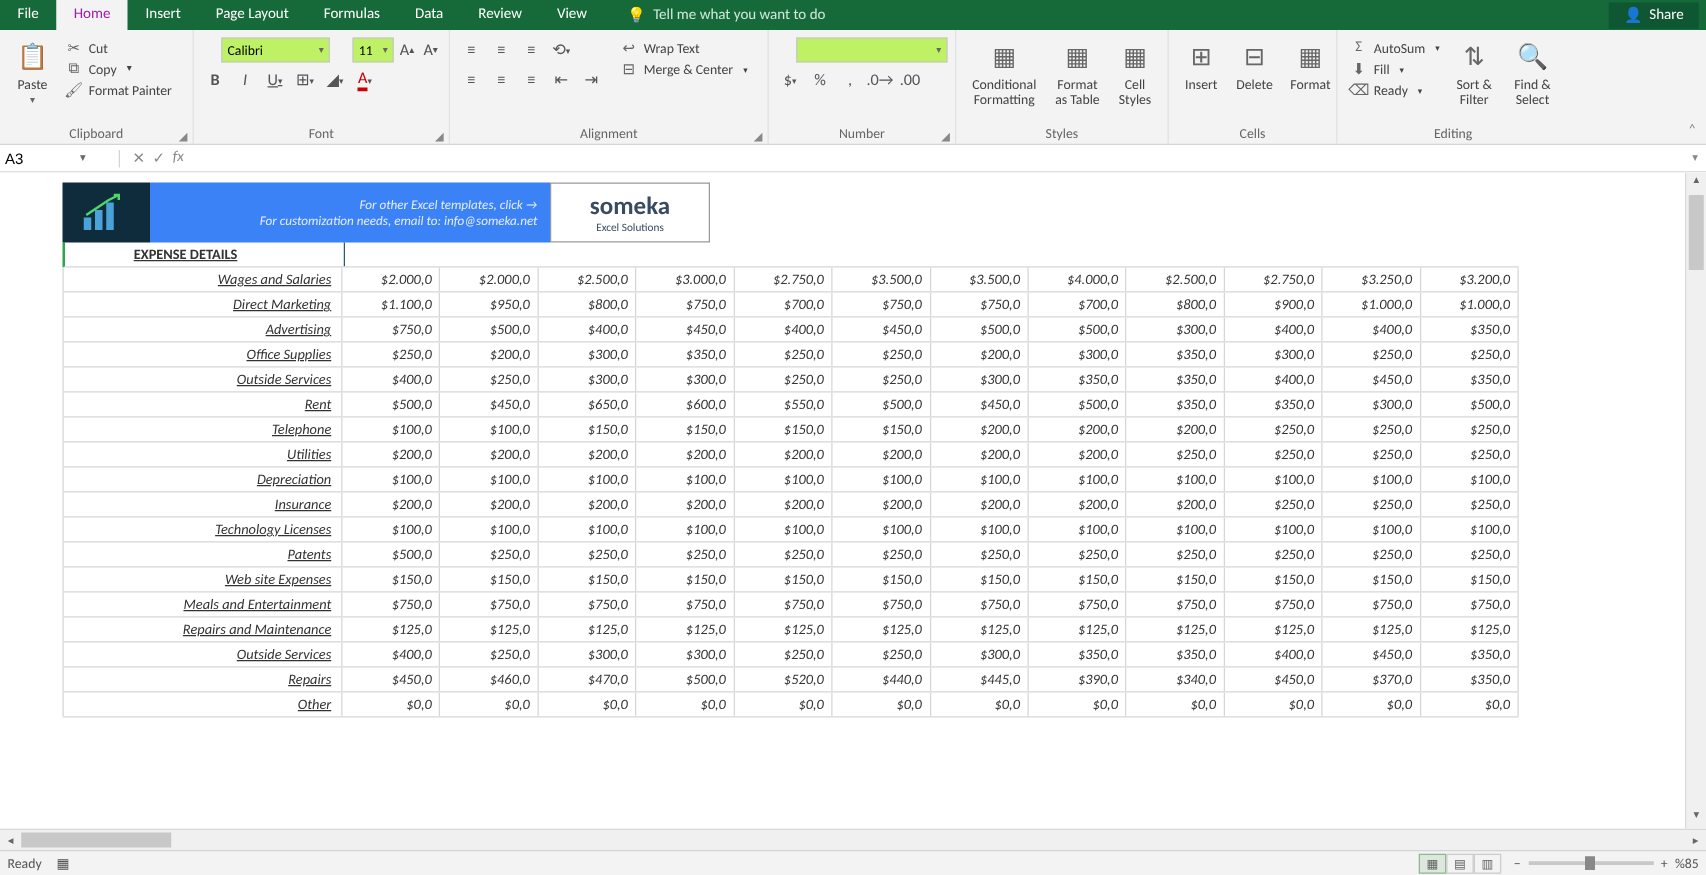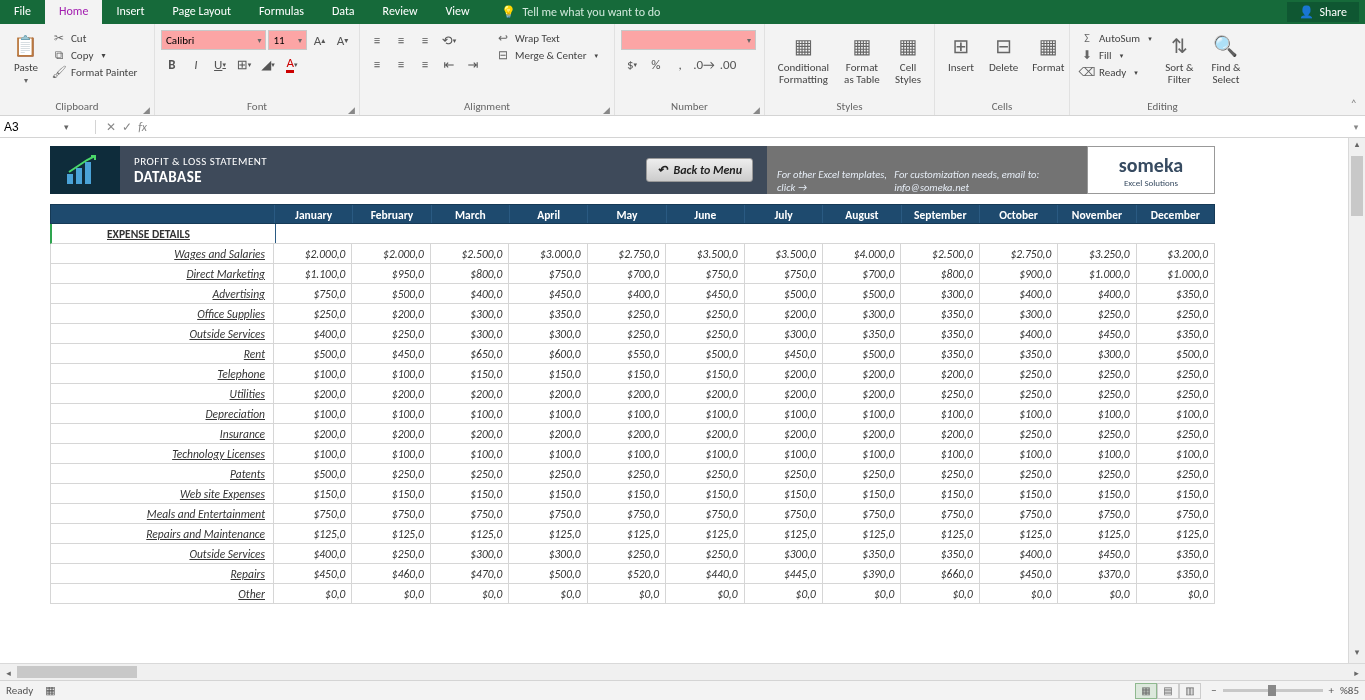--- a/index.html
+++ b/index.html
@@ -20,21 +20,21 @@
 .group-content { display: flex; gap: 2px; flex: 1; align-items: flex-start; padding-top: 4px; }
 
 .big-btn { display: flex; flex-direction: column; align-items: center; padding: 2px 6px; color: #444; font-size: 11px; text-align: center; line-height: 1.1; gap: 2px; cursor: pointer; }
 .big-btn .ico { width: 28px; height: 28px; display: flex; align-items: center; justify-content: center; font-size: 20px; color: #666; }
 .small-list { display: flex; flex-direction: column; gap: 1px; font-size: 11px; color: #444; }
 .small-item { display: flex; align-items: center; gap: 5px; padding: 1px 4px; cursor: pointer; }
 .mini-ico { width: 14px; height: 14px; display: inline-flex; align-items: center; justify-content: center; font-size: 12px; color: #666; }
 
 .font-controls { display: flex; flex-direction: column; gap: 4px; }
 .ctrl-row { display: flex; gap: 2px; align-items: center; }
-.combo { border: 1px solid #c8c8c8; background: #fca5a5; height: 20px; font-size: 11px; padding: 0 4px; display: flex; align-items: center; justify-content: space-between; }
+.combo { border: 1px solid #c8c8c8; background: #bef264; height: 20px; font-size: 11px; padding: 0 4px; display: flex; align-items: center; justify-content: space-between; margin-left: 16px; }
 .combo .arrow { font-size: 8px; color: #666; margin-left: 4px; }
 .sq-btn { width: 22px; height: 20px; display: flex; align-items: center; justify-content: center; color: #555; font-size: 13px; cursor: pointer; }
 
 .collapse-ribbon { position: absolute; right: 8px; bottom: 4px; font-size: 12px; color: #888; cursor: pointer; }
 
 
 .formula-row { display: flex; align-items: center; border-bottom: 1px solid #d4d4d4; height: 22px; }
 .name-box { width: 96px; border-right: 1px solid #d4d4d4; display: flex; align-items: center; padding: 0 4px; font-size: 12px; }
 .name-box input { border: none; outline: none; width: 60px; font-size: 12px; }
 .name-box .arrow { font-size: 9px; color: #666; cursor: pointer; }
@@ -46,21 +46,21 @@
 
 .sheet-area { height: 525px; background: #fff; position: relative; overflow: hidden; }
 .sheet-inner { padding: 8px 0 0 50px; }
 
 .banner { display: flex; height: 48px; margin-right: 150px; }
 .banner-left { width: 70px; background: #0e2c3b; display: flex; align-items: center; justify-content: center; }
 .banner-mid { background: #3e4a5a; color: #fff; flex: 1; padding: 6px 14px; display: flex; align-items: center; justify-content: space-between; }
 .banner-titles .t1 { font-size: 11px; letter-spacing: 0.5px; }
 .banner-titles .t2 { font-size: 15px; font-weight: bold; letter-spacing: 0.5px; }
 .back-btn { display: flex; align-items: center; gap: 6px; font-style: italic; font-weight: bold; font-size: 12px; cursor: pointer; color: #222; background: linear-gradient(#eee,#ccc); padding: 4px 10px; border:1px solid #999; border-radius:3px;}
-.banner-info { background: #737373; color: #e5ecf5; width: 320px; font-size: 10.5px; display: flex; flex-direction: row; justify-content: center; align-items: flex-end; padding: 0 10px; font-style: italic; }
+.banner-info { background: #3b82f6; color: #e5ecf5; width: 320px; font-size: 10.5px; display: flex; flex-direction: column; justify-content: center; align-items: flex-end; padding: 0 10px; font-style: italic; }
 .banner-logo { width: 128px; background: #fff; border: 1px solid #999; display: flex; flex-direction: column; align-items: center; justify-content: center; }
 .banner-logo .bl1 { font-weight: bold; font-size: 20px; color: #374b61; }
 .banner-logo .bl2 { font-size: 9px; color: #374b61; }
 
 .grid { margin-right: 150px; }
 .grid-hdr { display: flex; background: #1e4a6e; color: #fff; font-size: 11.5px; font-weight: bold; height: 20px; border: 1px solid #163a56; margin-top: 10px; }
 .col-label { width: 224px; border-right: 1px solid #2a5a82; text-decoration: underline; }
 .col-m { flex: 1; text-align: center; line-height: 20px; border-right: 1px solid #2a5a82; }
 .col-m:last-child { border-right: none; }
 
@@ -327,58 +327,31 @@
     <div class="banner">
       <div class="banner-left">
         <svg width="40" height="32" viewBox="0 0 40 32">
             <rect x="2" y="20" width="6" height="10" fill="#4aa3d8"></rect>
             <rect x="11" y="14" width="6" height="16" fill="#4aa3d8"></rect>
             <rect x="20" y="8" width="6" height="22" fill="#4aa3d8"></rect>
             <path d="M4 18 L13 12 L22 6 L30 2" stroke="#4ad86a" stroke-width="2" fill="none"></path>
             <path d="M26 2 L30 2 L30 6" stroke="#4ad86a" stroke-width="2" fill="none"></path>
           </svg>
       </div>
-      <div class="banner-mid">
-        <div class="banner-titles">
-          <div class="t1">PROFIT &amp; LOSS STATEMENT</div>
-          <div class="t2">DATABASE</div>
-        </div>
-        <div class="back-btn">
-          <span>↶</span>
-          <span>Back to Menu</span>
-        </div>
-      </div>
       <div class="banner-info">
         <div>For other Excel templates, click →</div>
         <div>For customization needs, email to: info@someka.net</div>
       </div>
       <div class="banner-logo">
         <div class="bl1">someka</div>
         <div class="bl2">Excel Solutions</div>
       </div>
     </div>
 
     <div class="grid">
-      <div class="grid-hdr">
-        <div class="col-label"></div>
-        <div id="month-hdr" style="display:flex;flex:1">
-            <div class="col-m">January</div>
-            <div class="col-m">February</div>
-            <div class="col-m">March</div>
-            <div class="col-m">April</div>
-            <div class="col-m">May</div>
-            <div class="col-m">June</div>
-            <div class="col-m">July</div>
-            <div class="col-m">August</div>
-            <div class="col-m">September</div>
-            <div class="col-m">October</div>
-            <div class="col-m">November</div>
-            <div class="col-m">December</div>
-          </div>
-      </div>
       <div class="section-row">
         <div class="col-label">EXPENSE DETAILS</div>
       </div>
       <div id="rows">
           <div class="data-row">
             <div class="col-label">Wages and Salaries</div>
             <div class="cell">$2.000,0</div>
             <div class="cell">$2.000,0</div>
             <div class="cell">$2.500,0</div>
             <div class="cell">$3.000,0</div>
@@ -619,21 +592,21 @@
           <div class="data-row">
             <div class="col-label">Repairs</div>
             <div class="cell">$450,0</div>
             <div class="cell">$460,0</div>
             <div class="cell">$470,0</div>
             <div class="cell">$500,0</div>
             <div class="cell">$520,0</div>
             <div class="cell">$440,0</div>
             <div class="cell">$445,0</div>
             <div class="cell">$390,0</div>
-            <div class="cell">$660,0</div>
+            <div class="cell">$340,0</div>
             <div class="cell">$450,0</div>
             <div class="cell">$370,0</div>
             <div class="cell">$350,0</div>
           </div>
           <div class="data-row">
             <div class="col-label">Other</div>
             <div class="cell">$0,0</div>
             <div class="cell">$0,0</div>
             <div class="cell">$0,0</div>
             <div class="cell">$0,0</div>

